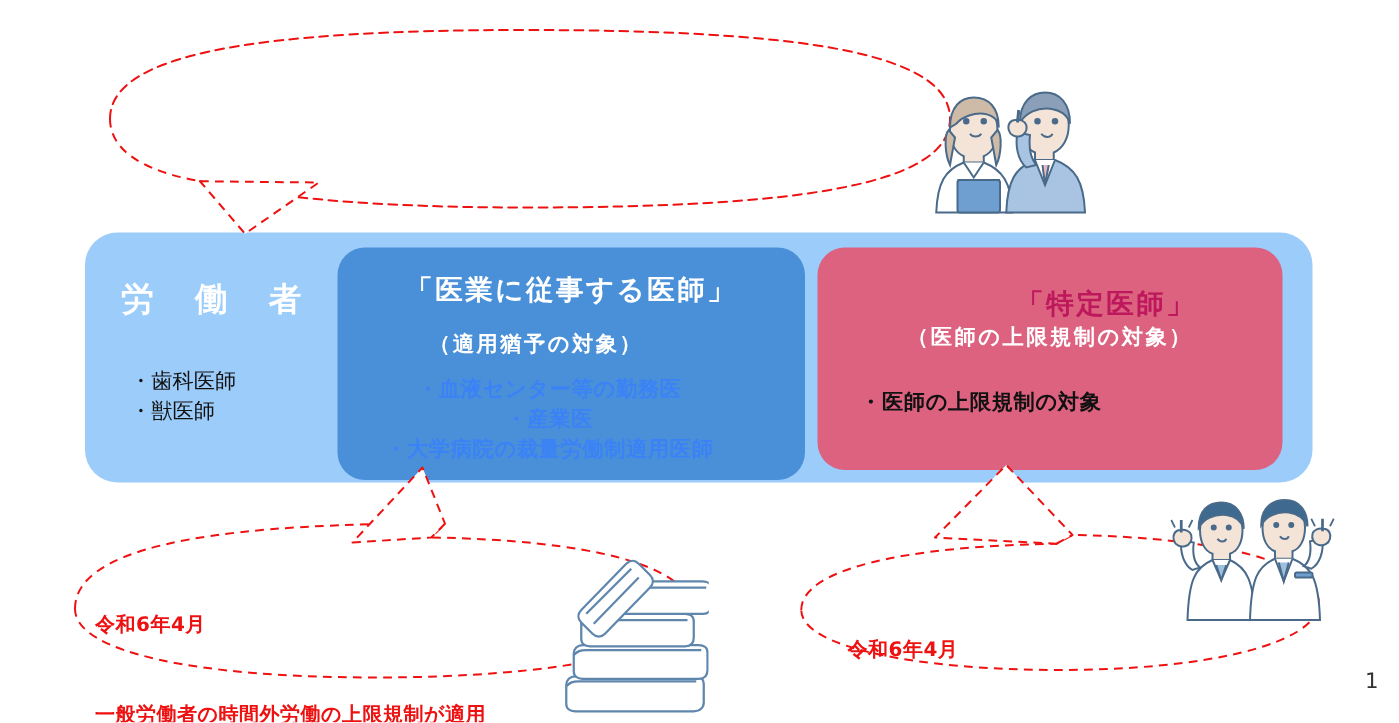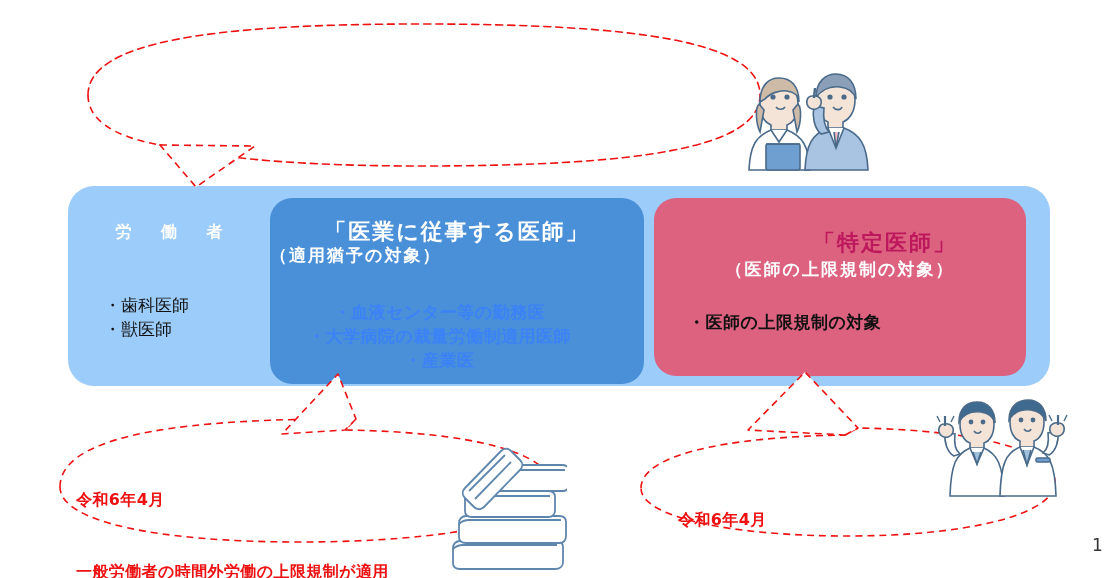--- a/index.html
+++ b/index.html
@@ -51,21 +51,21 @@
   }
 
   
   .worker-title {
     position: absolute;
     left: 68px;
     top: 222px;
     width: 202px;
     text-align: center;
     color: #ffffff;
-    font-size: 16px;
+    font-size: 26px;
     font-weight: bold;
     letter-spacing: 12px;
     text-indent: 12px;
     z-index: 4;
   }
   .worker-list {
     position: absolute;
     left: 104px;
     top: 293px;
     color: #111111;
@@ -83,23 +83,23 @@
     text-align: center;
     color: #ffffff;
     font-size: 22px;
     font-weight: bold;
     letter-spacing: 2px;
     z-index: 4;
   }
   .mid-sub {
     position: absolute;
     left: 270px;
-    top: 244px;
+    top: 264px;
     width: 318px;
-    text-align: left;
+    text-align: center;
     color: #ffffff;
     font-size: 17px;
     font-weight: bold;
     letter-spacing: 2px;
     z-index: 4;
   }
   .mid-list {
     position: absolute;
     left: 308px;
     top: 300px;
@@ -218,22 +218,22 @@
   <div class="worker-title">労 働 者</div>
   <div class="worker-list">
     <div>・歯科医師</div>
     <div>・獣医師</div>
   </div>
 
   <div class="mid-title">「医業に従事する医師」</div>
   <div class="mid-sub">（適用猶予の対象）</div>
   <div class="mid-list">
     <div>・血液センター等の勤務医</div>
+    <div>・産業医</div>
     <div>・大学病院の裁量労働制適用医師</div>
-    <div>・産業医</div>
   </div>
 
   <div class="pink-title">「特定医師」</div>
   <div class="pink-sub">（医師の上限規制の対象）</div>
   <div class="pink-list">
     <div>・医師の上限規制の対象</div>
   </div>
 
   <svg class="callout-svg" viewBox="0 0 1119 578" xmlns="http://www.w3.org/2000/svg">
 

